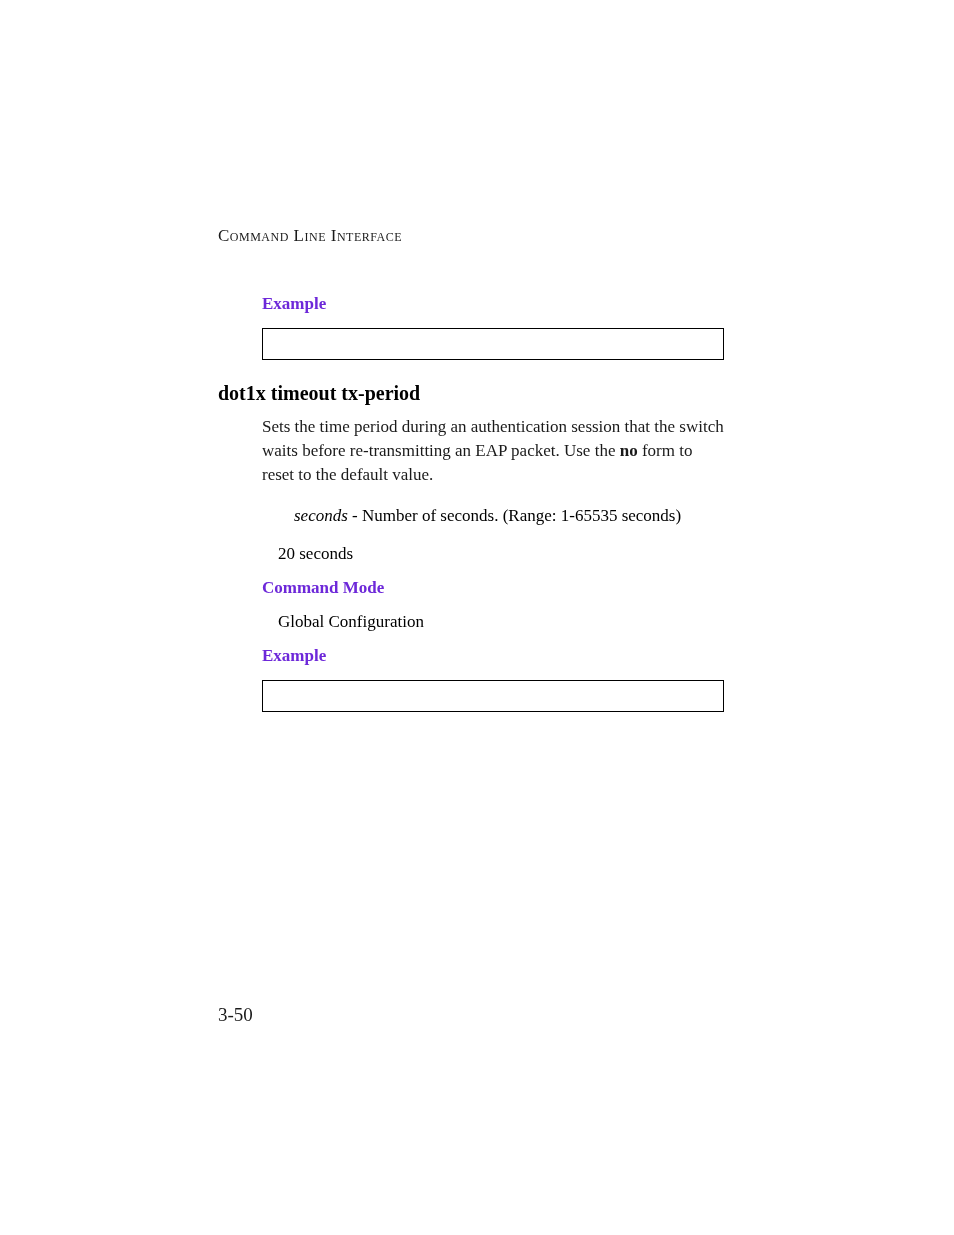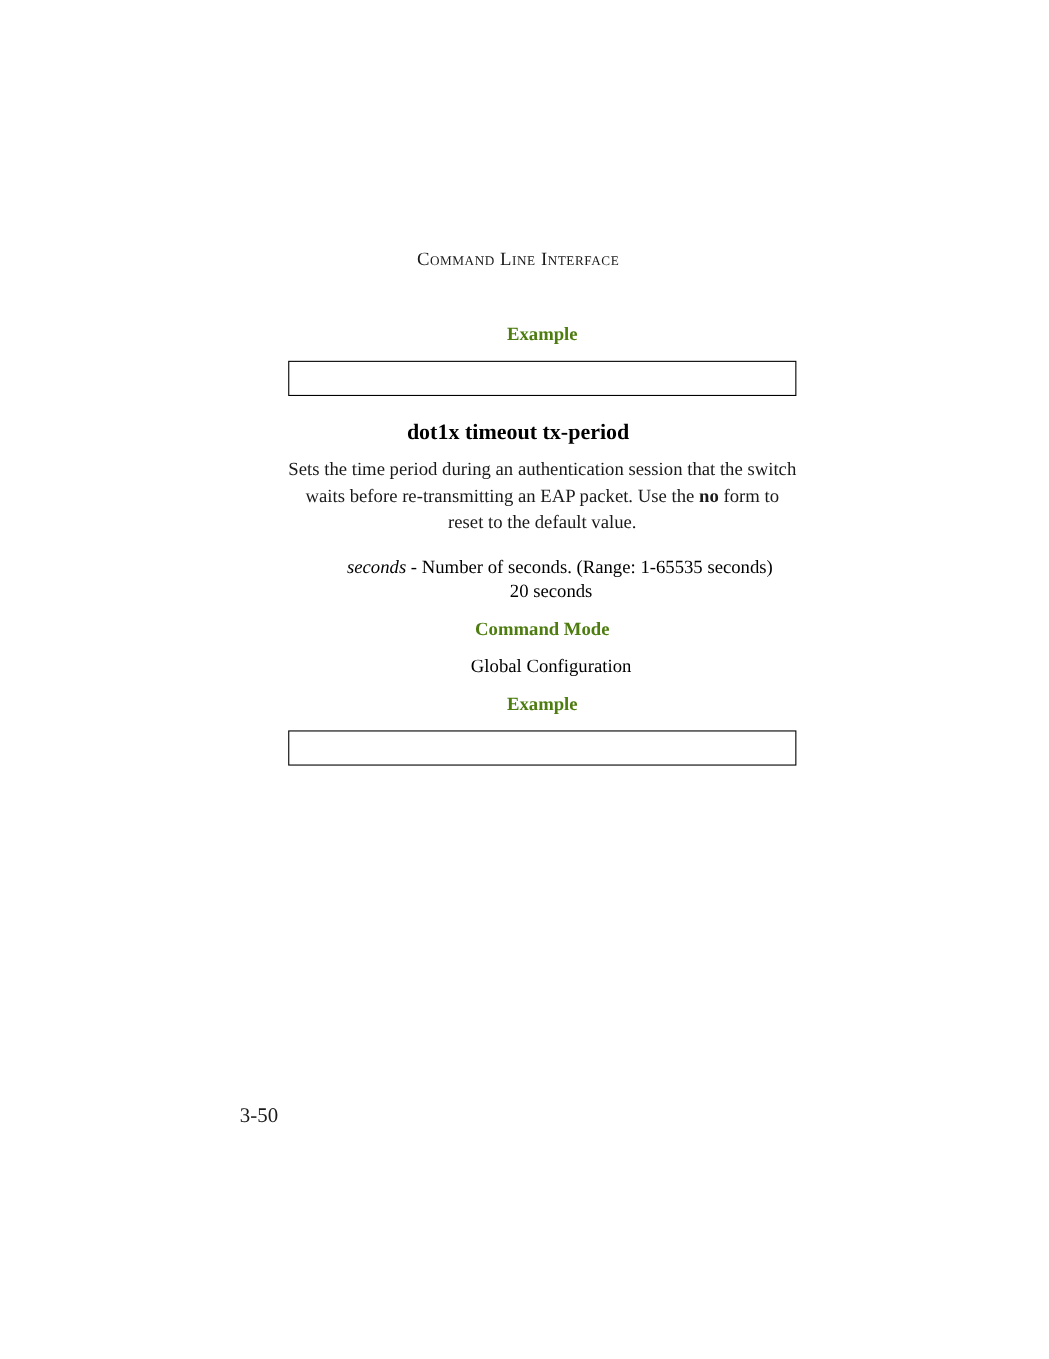--- a/index.html
+++ b/index.html
@@ -1,19 +1,18 @@
 <!DOCTYPE html>
 <html><head>
   <meta charset="utf-8">
   <style>
     * {
       margin: 0;
       padding: 0;
       box-sizing: border-box;
-      text-align: center;
     }
     body {
       width: 954px;
       height: 1235px;
       background: #ffffff;
       font-family: Georgia, 'Times New Roman', serif;
       color: #000000;
       position: relative;
     }
     .page {
@@ -26,21 +25,21 @@
       font-size: 17px;
       letter-spacing: 0.5px;
       margin-bottom: 48px;
       color: #1a1a1a;
     }
     .section-label {
       font-weight: bold;
       font-size: 17px;
       margin-left: 44px;
       margin-bottom: 14px;
-      color: #4d7c0f;
+      color: #6d28d9;
     }
     .example-box {
       border: 1px solid #000000;
       height: 32px;
       margin-left: 44px;
       margin-right: 0;
       margin-bottom: 22px;
     }
     .command-heading {
       font-weight: bold;
@@ -66,20 +65,21 @@
     }
     .syntax-block .bold {
       font-weight: bold;
     }
     .syntax-block .italic {
       font-style: italic;
     }
     .param-text {
       margin-left: 76px;
       font-size: 17px;
+      margin-bottom: 16px;
       line-height: 1.4;
     }
     .param-text .italic {
       font-style: italic;
     }
     .value-text {
       margin-left: 60px;
       font-size: 17px;
       margin-bottom: 14px;
     }

